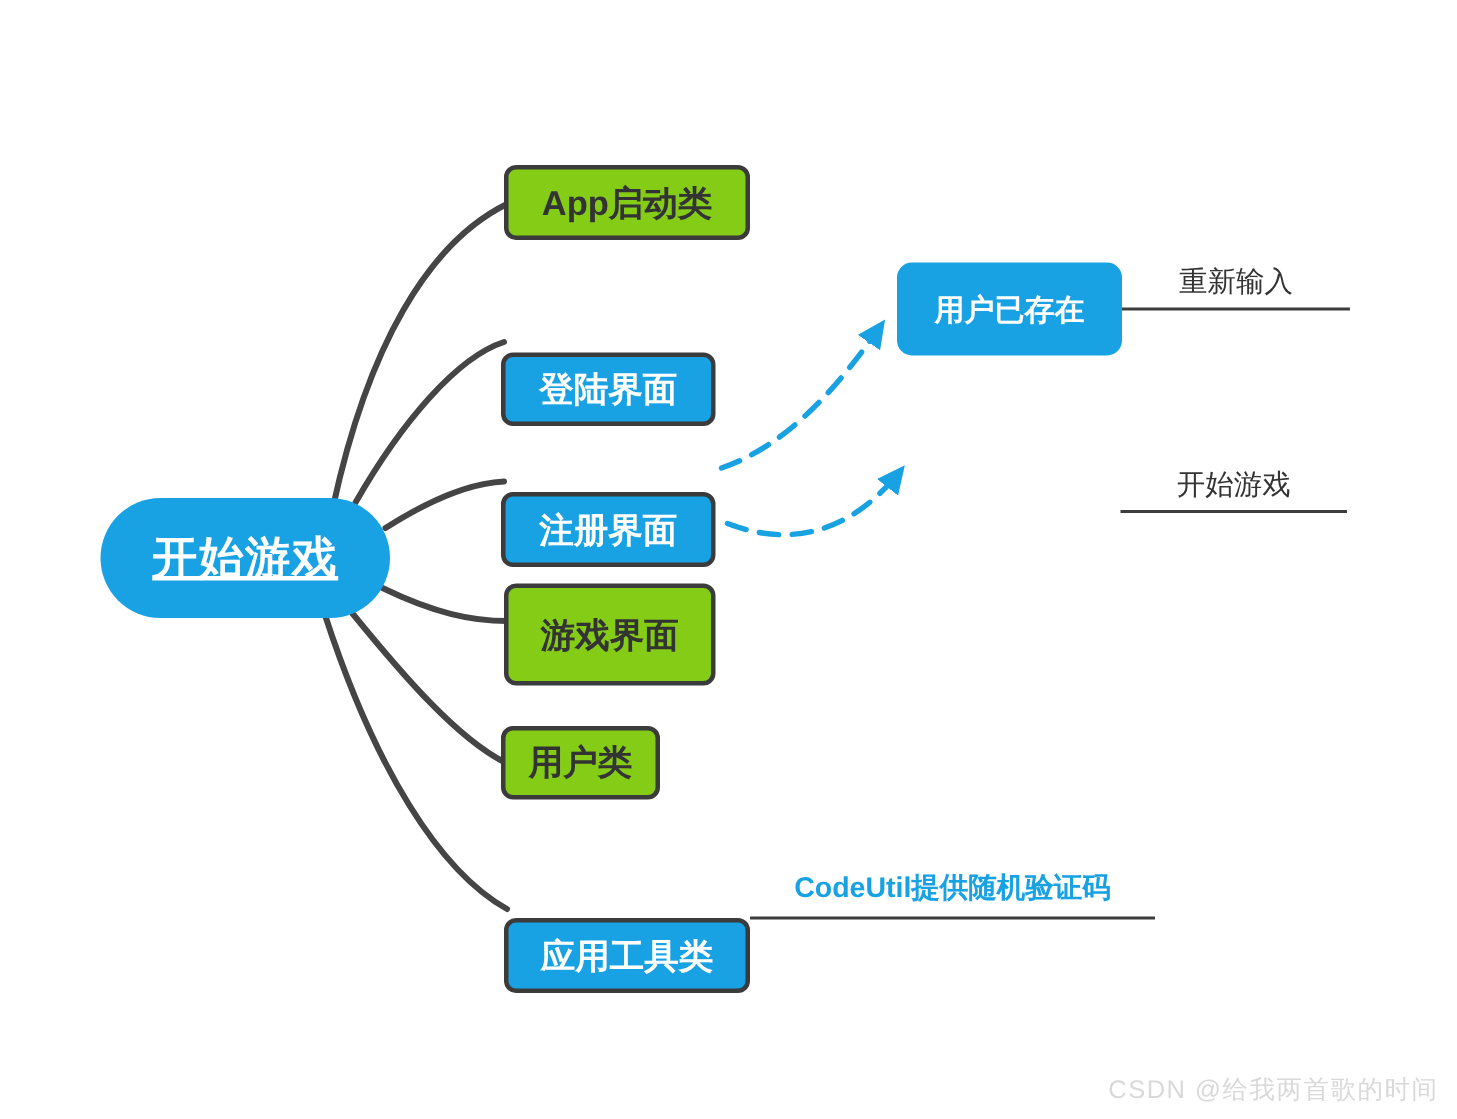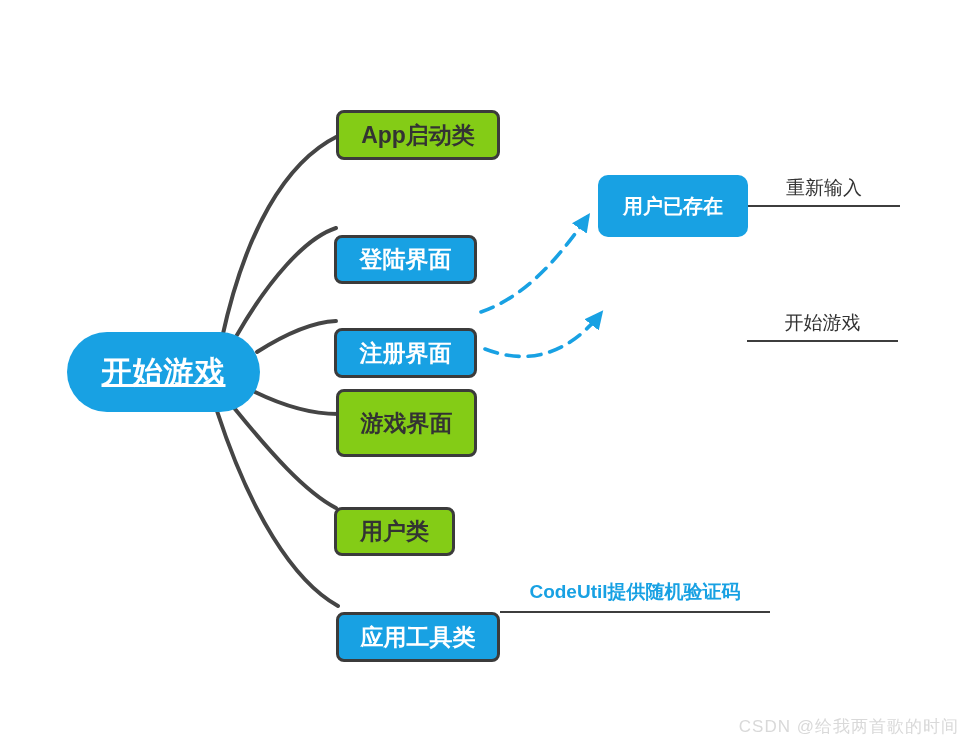--- a/index.html
+++ b/index.html
@@ -78,21 +78,21 @@
   <div class="node root" style="left:67px;top:332px;width:193px;height:80px;text-decoration:underline;">开始游戏</div>
 
   <div class="node box outline" style="left:336px;top:110px;width:164px;height:50px;">App启动类</div>
 
   <div class="node box filled" style="left:334px;top:204px;width:143px;height:49px;">登陆界面</div>
 
   <div class="node box filled" style="left:334px;top:297px;width:143px;height:50px;">注册界面</div>
 
   <div class="node box outline" style="left:336px;top:389px;width:141px;height:68px;">游戏界面</div>
 
-  <div class="node box outline" style="left:334px;top:484px;width:121px;height:49px;margin-top:23px;">用户类</div>
+  <div class="node box outline" style="left:334px;top:484px;width:106px;height:49px;">用户类</div>
 
   <div class="node box filled" style="left:336px;top:581px;width:164px;height:50px;">应用工具类</div>
 
   <div class="node pill-blue" style="left:598px;top:175px;width:150px;height:62px;">用户已存在</div>
 
 
   <div class="leaf-label" style="left:748px;top:175px;width:152px;">重新输入</div>
 
   <div class="leaf-label" style="left:747px;top:310px;width:151px;">开始游戏</div>
 

